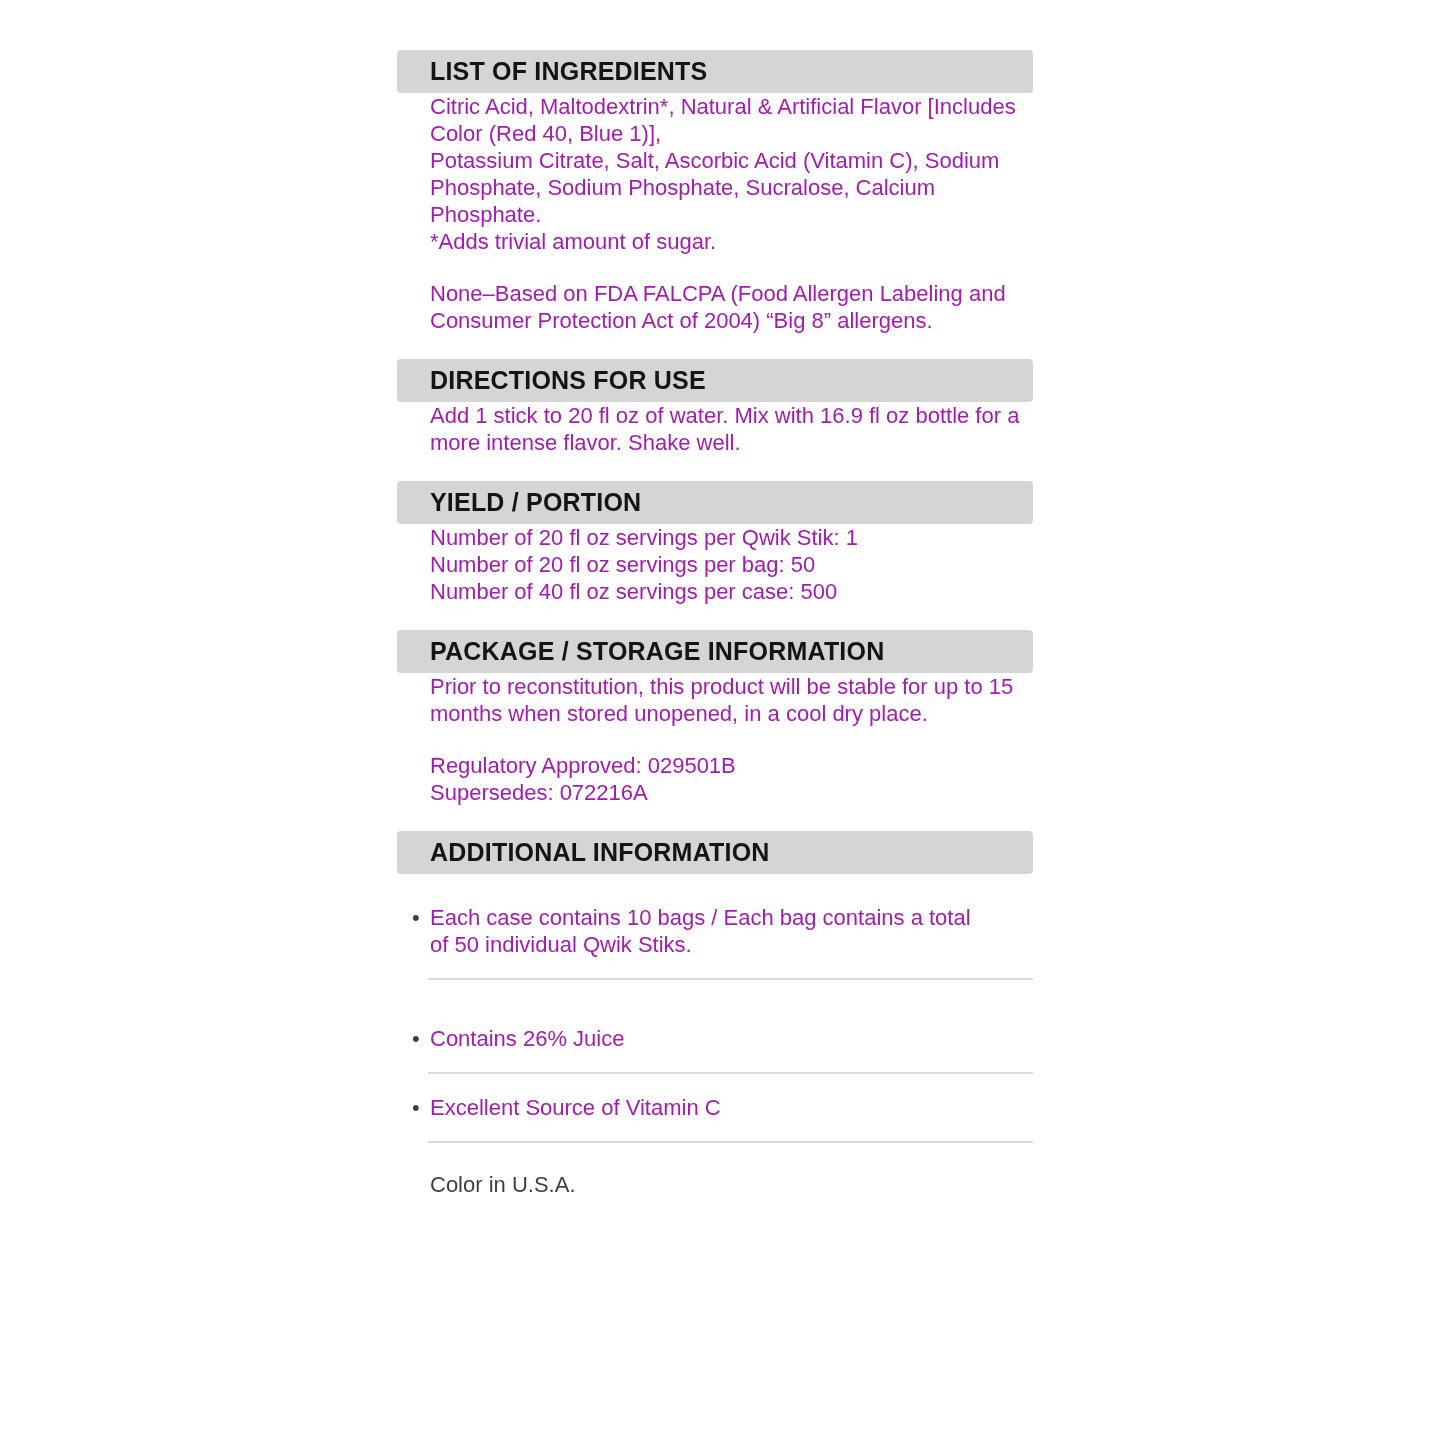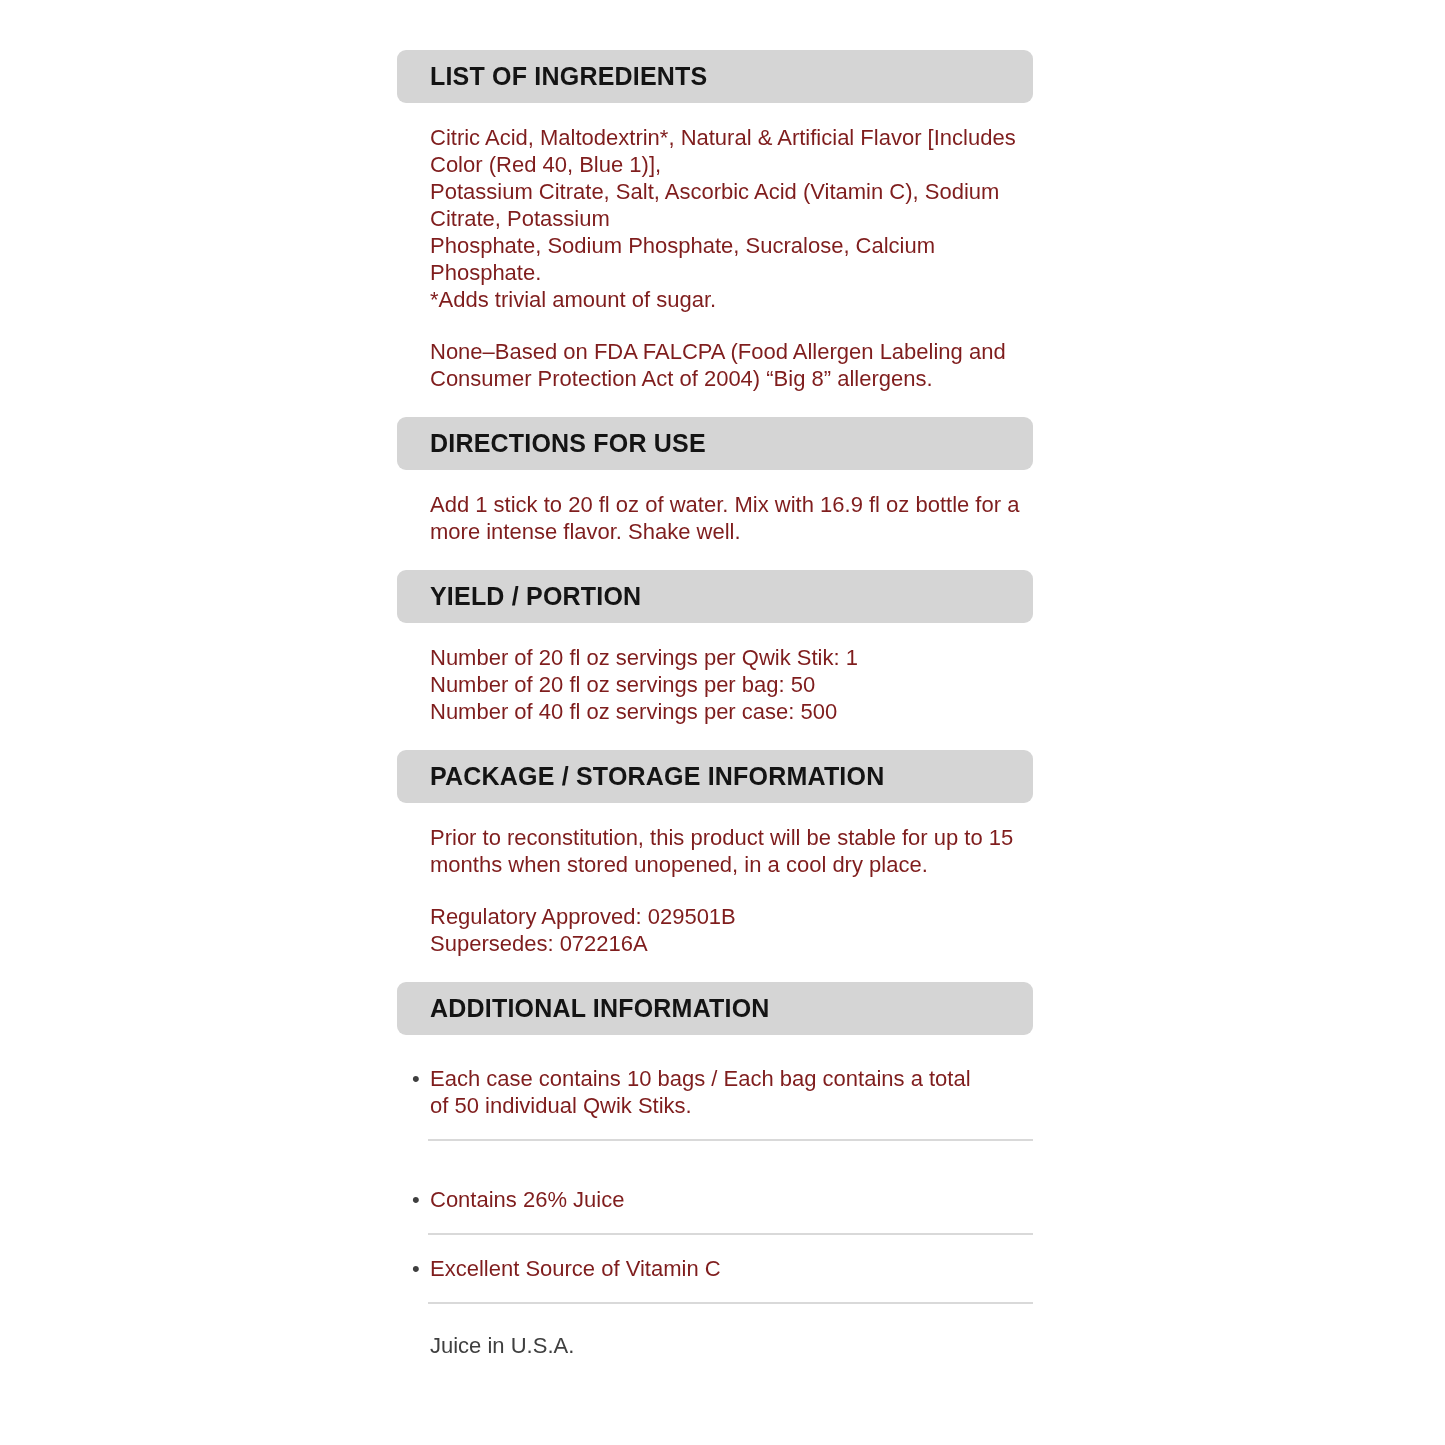--- a/index.html
+++ b/index.html
@@ -15,42 +15,41 @@
     color: #3f3f3f;
   }
   .content {
     position: absolute;
     left: 397px;
     top: 50px;
     width: 636px;
   }
   .section-header {
     background: #d5d5d5;
-    border-radius: 9px;
-    height: 53px;
+    border-radius: 4px;
+    height: 43px;
     display: flex;
     align-items: center;
     padding-left: 33px;
     box-sizing: border-box;
-    margin-bottom: 21px;
   }
   .section-title {
     font-size: 25px;
     font-weight: bold;
     color: #141414;
     letter-spacing: 0.2px;
   }
   .section-body {
     padding-left: 33px;
     margin-bottom: 25px;
   }
   .line {
     font-size: 22px;
     line-height: 27px;
-    color: #7f1d1d;
+    color: #a21caf;
   }
   .bullets {
     margin-top: 30px;
   }
   .bullet {
     display: flex;
     padding-left: 15px;
   }
   .marker {
     width: 18px;
@@ -83,21 +82,20 @@
 <div class="content">
 
   <div>
     <div class="section-header">
       <span class="section-title">LIST OF INGREDIENTS</span>
     </div>
     <div class="section-body">
       <div class="line">Citric Acid, Maltodextrin*, Natural &amp; Artificial Flavor [Includes</div>
       <div class="line">Color (Red 40, Blue 1)],</div>
       <div class="line">Potassium Citrate, Salt, Ascorbic Acid (Vitamin C), Sodium</div>
-      <div class="line">Citrate, Potassium</div>
       <div class="line">Phosphate, Sodium Phosphate, Sucralose, Calcium Phosphate.</div>
       <div class="line">*Adds trivial amount of sugar.</div>
     </div>
   </div>
 
   <div>
     <div class="section-body">
       <div class="line">None–Based on FDA FALCPA (Food Allergen Labeling and</div>
       <div class="line">Consumer Protection Act of 2004) “Big 8” allergens.</div>
     </div>
@@ -168,15 +166,15 @@
         <span class="marker">•</span>
         <div class="bullet-lines">
           <div class="line">Excellent Source of Vitamin C</div>
         </div>
       </div>
       <hr class="sep sep-3">
 
     </div>
   </div>
 
-  <div class="footer-text">Juice in U.S.A.</div>
+  <div class="footer-text">Color in U.S.A.</div>
 
 </div>
 
 </body></html>

